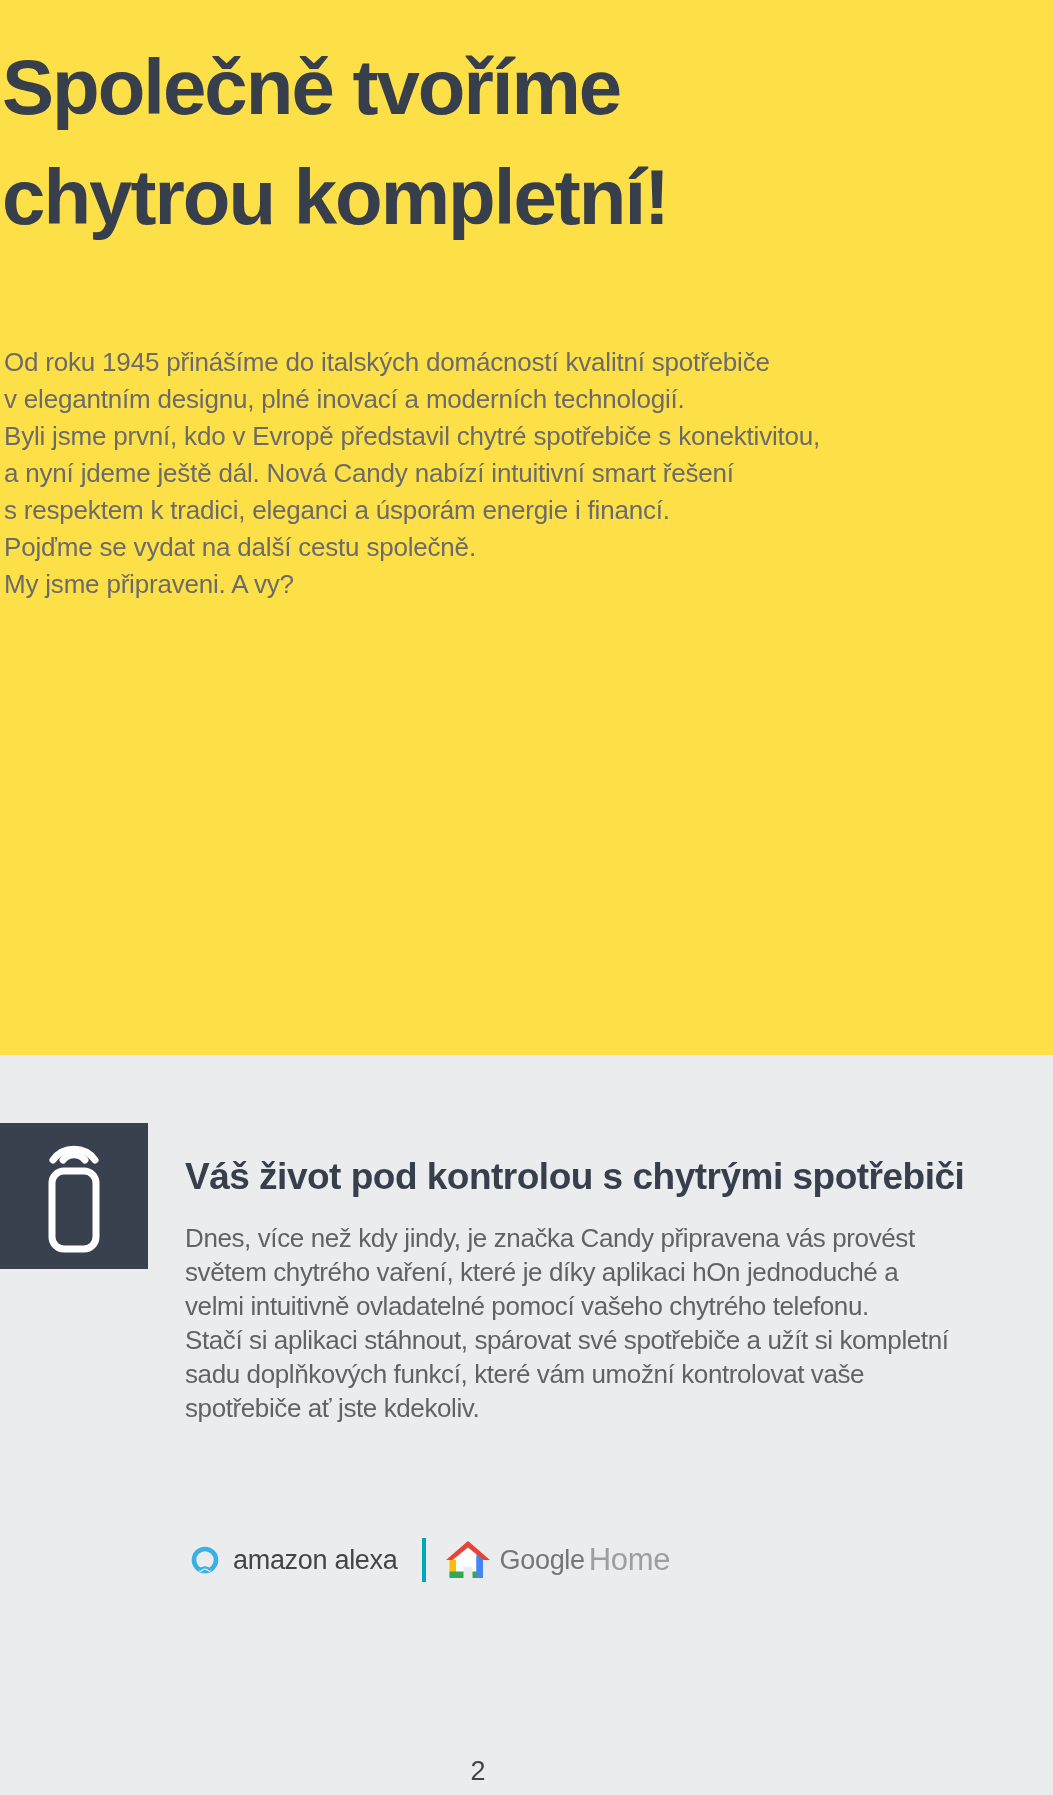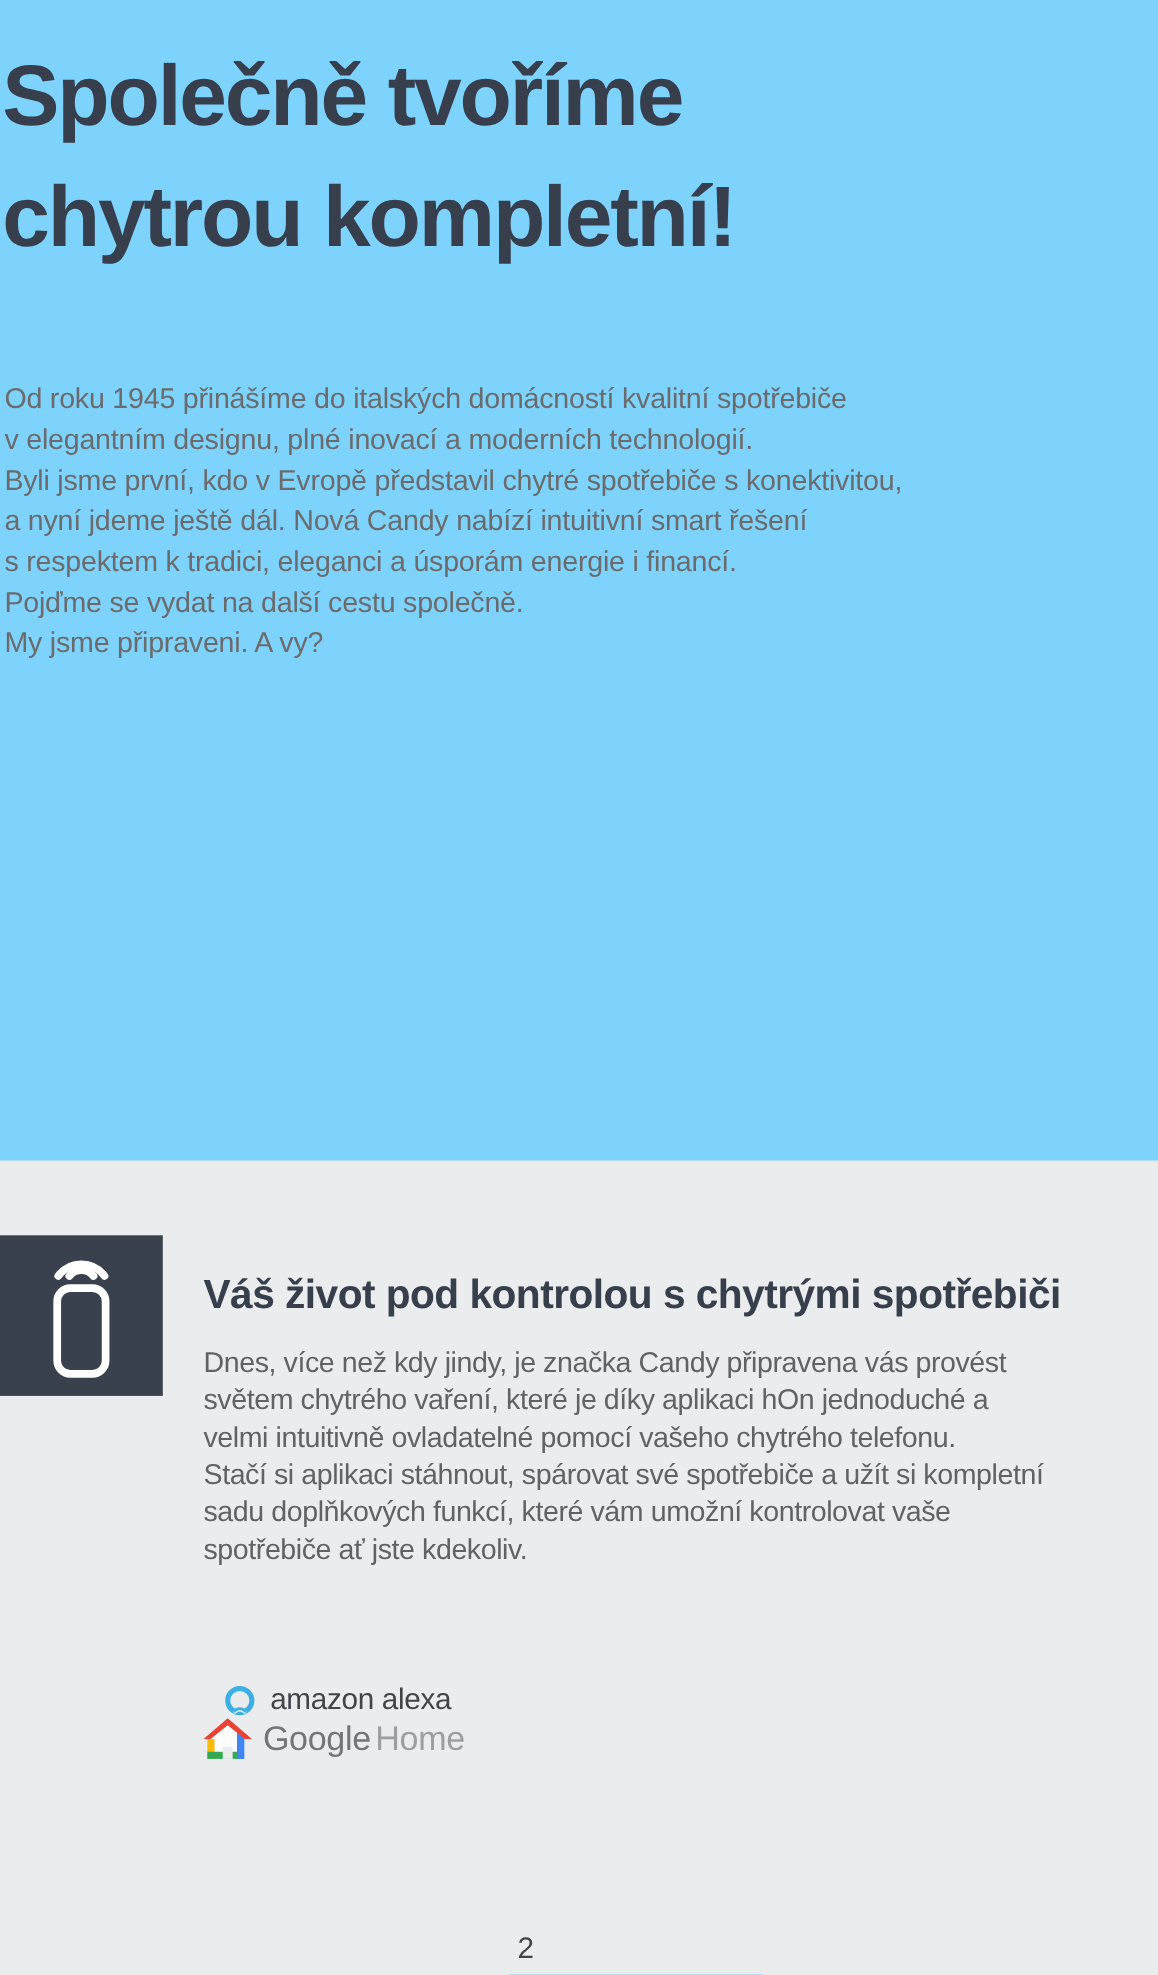--- a/index.html
+++ b/index.html
@@ -4,21 +4,21 @@
 <style>
   html, body { margin: 0; padding: 0; }
   body {
     font-family: "Liberation Sans", "DejaVu Sans", sans-serif;
     background: #ffffff;
   }
   .page {
     position: relative;
     width: 1053px;
     height: 1795px;
-    background: #7dd3fc;
+    background: #fde047;
     overflow: hidden;
   }
   .multiline { white-space: pre-line; }
 
   
   .main-title {
     position: absolute;
     left: 2px; top: -20px;
     font-size: 78px;
     line-height: 110px;
@@ -71,40 +71,39 @@
     white-space: pre-line;
   }
 
   
   .partners {
     position: absolute;
     left: 185px; top: 475px;
     height: 60px;
     display: flex;
     align-items: center;
-    flex-direction: column;
   }
   .alexa-logo { display: flex; align-items: center; }
   .alexa-icon { width: 28px; height: 28px; margin-left: 6px; }
   .alexa-label {
     margin-left: 14px;
     font-size: 27px;
     color: #40454A;
     letter-spacing: -0.3px;
   }
   .partner-divider {
     width: 4px; height: 44px;
     background: #00A9B7;
     margin: 0 20px 0 24px;
   }
   .google-home-logo { display: flex; align-items: center; }
   .home-icon { width: 44px; height: 40px; }
   .google-label {
     margin-left: 10px;
-    font-size: 31px;
+    font-size: 27px;
     font-weight: 500;
     color: #757575;
     letter-spacing: -0.3px;
   }
   .home-label {
     margin-left: 4px;
     font-size: 31px;
     font-weight: 400;
     color: #9E9E9E;
     letter-spacing: -0.3px;

